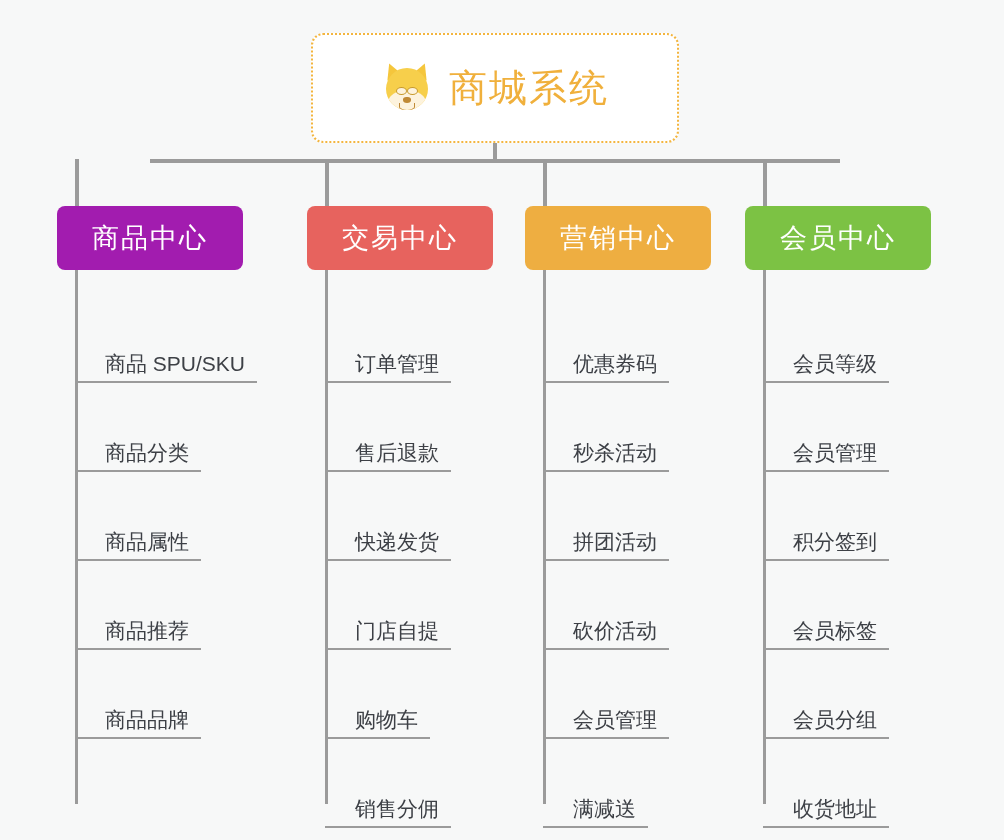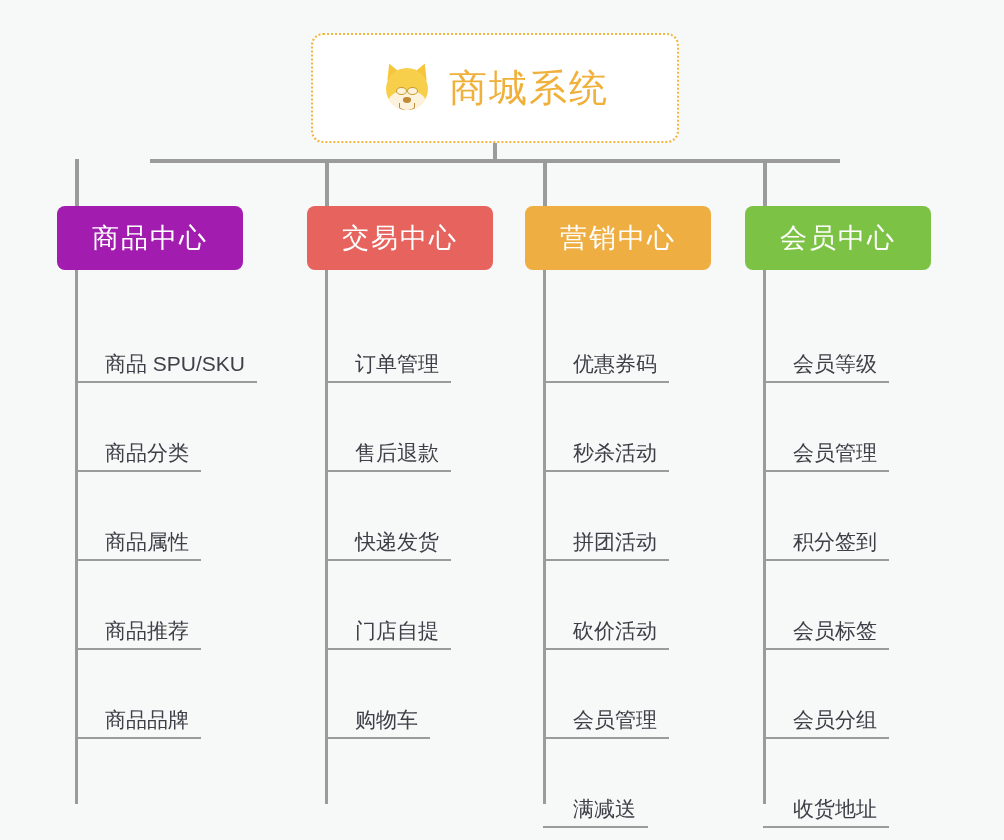--- a/index.html
+++ b/index.html
@@ -266,20 +266,24 @@
             <div class="leaf-underline" style="width: 126px;"></div>
           </div>
           <div class="leaf">
             <span class="leaf-label">门店自提</span>
             <div class="leaf-underline" style="width: 126px;"></div>
           </div>
           <div class="leaf">
             <span class="leaf-label">购物车</span>
             <div class="leaf-underline" style="width: 105px;"></div>
           </div>
+          <div class="leaf">
+            <span class="leaf-label">销售分佣</span>
+            <div class="leaf-underline" style="width: 126px;"></div>
+          </div>
         </div>
         <div class="spine" style="height: 534px;"></div>
       </div>
       <div class="drop" style="left: 543px;"></div>
       <div class="column" style="left: 525px;">
         <div class="col-header" style="background: rgb(238, 174, 65);">营销中心</div>
         <div class="leaf-list">
           <div class="leaf">
             <span class="leaf-label">优惠券码</span>
             <div class="leaf-underline" style="width: 126px;"></div>

